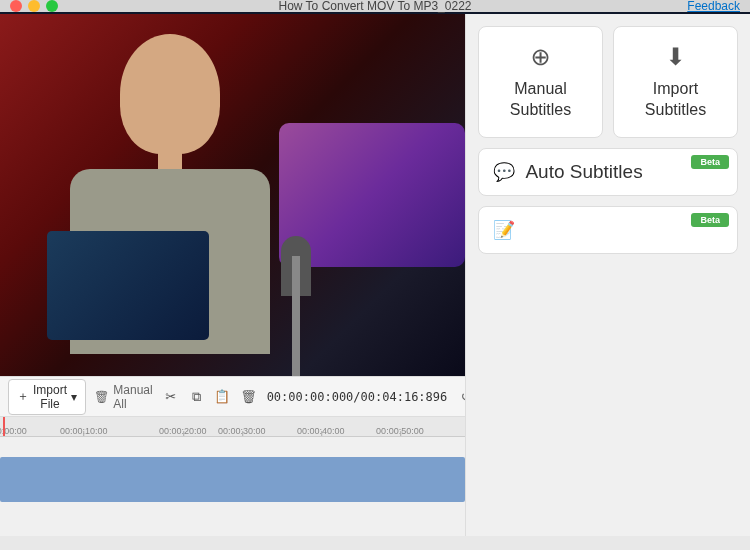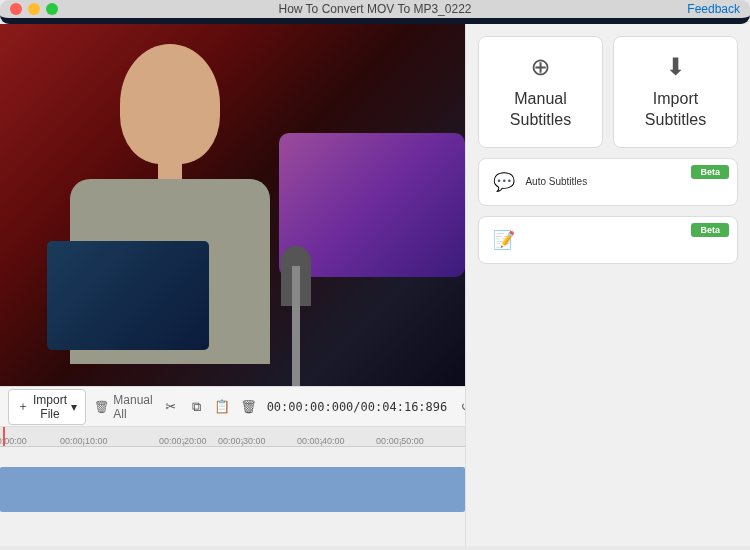--- a/index.html
+++ b/index.html
@@ -7,28 +7,27 @@
       width: 750px;
       height: 550px;
       background: #e8e8e8;
       font-family: -apple-system, BlinkMacSystemFont, "Segoe UI", sans-serif;
       overflow: hidden;
       position: relative;
     }
 
     
     .title-bar {
-      height: 24px;
+      height: 14px;
       background: #d6d6d6;
       display: flex;
       align-items: center;
       justify-content: center;
       position: relative;
-      border-bottom: 6px solid #0f172a;
-      border-radius: 9px;
+      border-bottom: 2px solid #0f172a;
     }
     .traffic-lights {
       position: absolute;
       left: 10px;
       display: flex;
       gap: 6px;
       align-items: center;
     }
     .traffic-light {
       width: 12px;
@@ -40,20 +39,21 @@
     .tl-maximize { background: #28c840; }
     .title-text {
       font-size: 12px;
       color: #444;
     }
     .feedback-link {
       position: absolute;
       right: 10px;
       font-size: 12px;
       color: #0070c9;
+      text-decoration: underline;
       cursor: pointer;
       text-align: center;
     }
 
     
     .main-content {
       display: flex;
       height: calc(550px - 28px);
     }
 
@@ -387,21 +387,21 @@
       cursor: pointer;
       position: relative;
     }
 
     .option-icon {
       font-size: 18px;
       color: #555;
     }
 
     .option-label {
-      font-size: 10px;
+      font-size: 19px;
       color: #333;
       flex: 1;
     }
 
     .beta-badge {
       position: absolute;
       top: 6px;
       right: 8px;
       background: #4CAF50;
       color: #fff;

